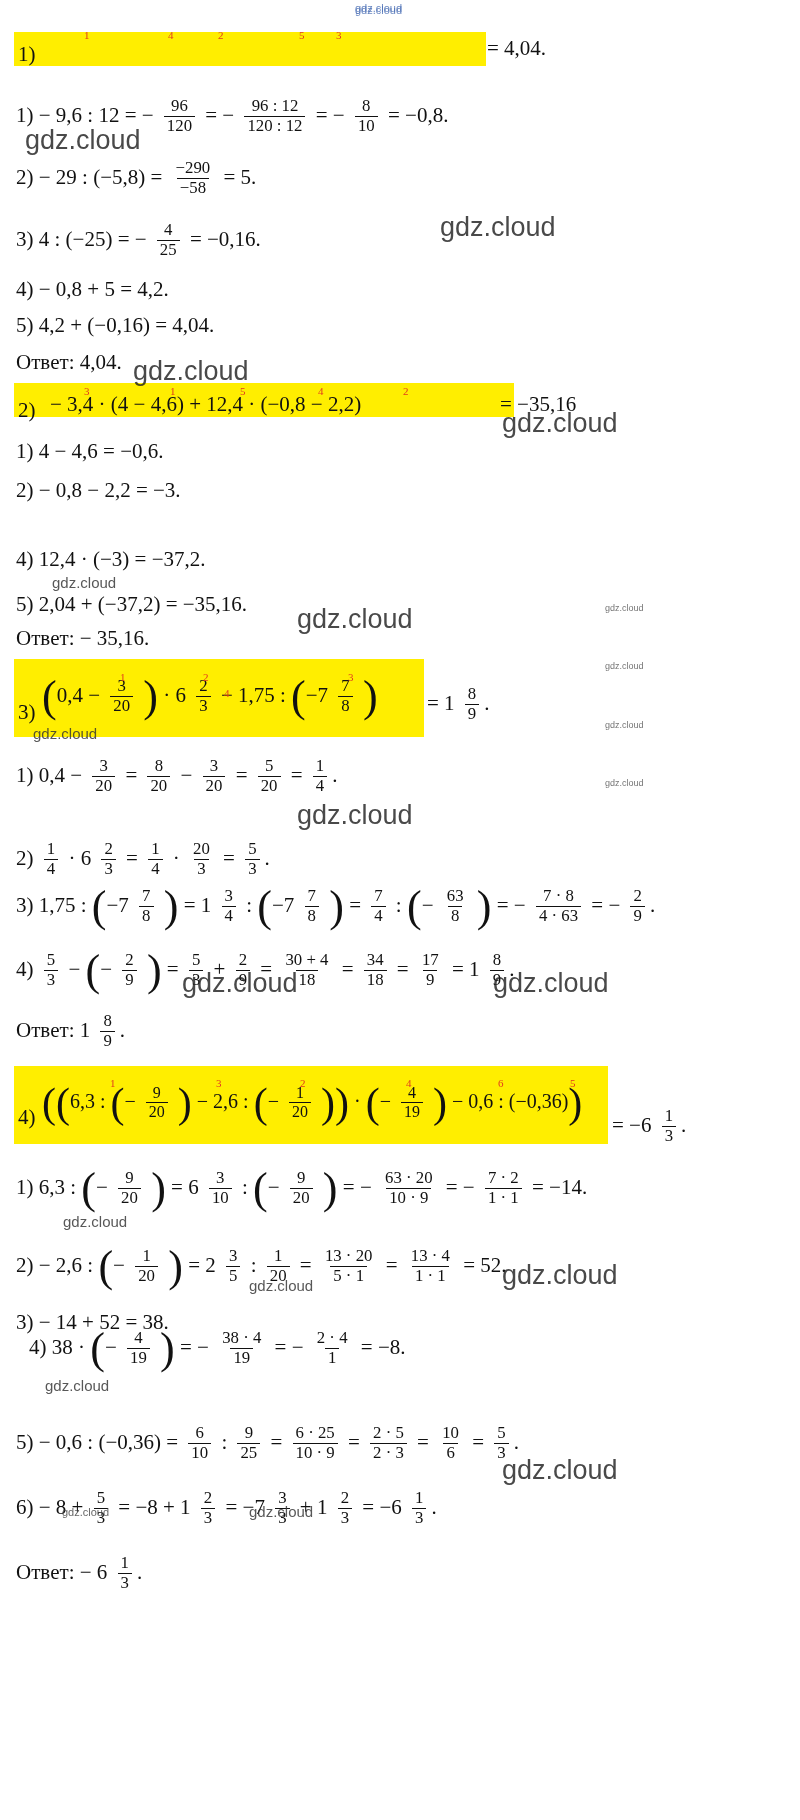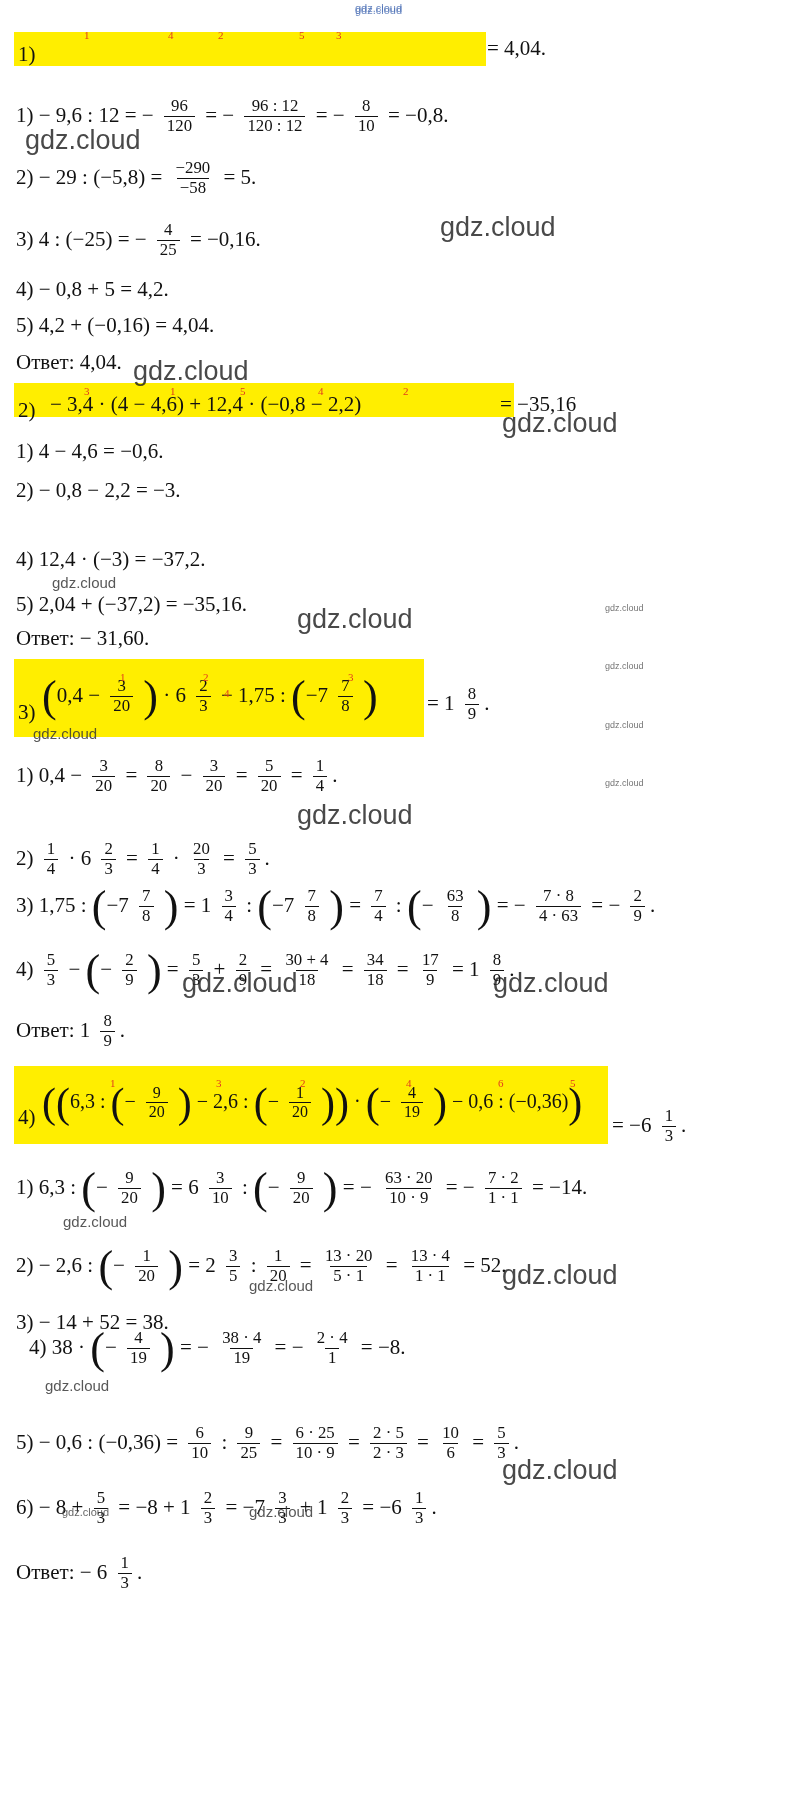--- a/index.html
+++ b/index.html
@@ -158,21 +158,21 @@
   <div class="order" style="left:170px; top:386px;">1</div>
   <div class="order" style="left:240px; top:386px;">5</div>
   <div class="order" style="left:318px; top:386px;">4</div>
   <div class="order" style="left:403px; top:386px;">2</div>
   <div class="line" style="left:500px; top:394px;">= −35,16</div>
 
   <div class="line" style="left:16px; top:441px;">1) 4 − 4,6 = −0,6.</div>
   <div class="line" style="left:16px; top:480px;text-align:center;">2) − 0,8 − 2,2 = −3.</div>
   <div class="line" style="left:16px; top:549px;">4) 12,4 · (−3) = −37,2.</div>
   <div class="line" style="left:16px; top:594px;">5) 2,04 + (−37,2) = −35,16.</div>
-  <div class="line" style="left:16px; top:628px;">Ответ: − 31,60.</div>
+  <div class="line" style="left:16px; top:628px;">Ответ: − 35,16.</div>
 
   <div class="hl" style="left:14px; top:659px; width:410px; height:78px;"></div>
   <div class="num-label" style="left:18px; top:700px;">3)</div>
   <div class="line" style="left:42px; top:678px;">
     <span class="paren-xl">(</span>0,4 −
     <span class="frac">
         <span class="num">3</span>
         <span class="den">20</span>
       </span>
     <span class="paren-xl">)</span>

